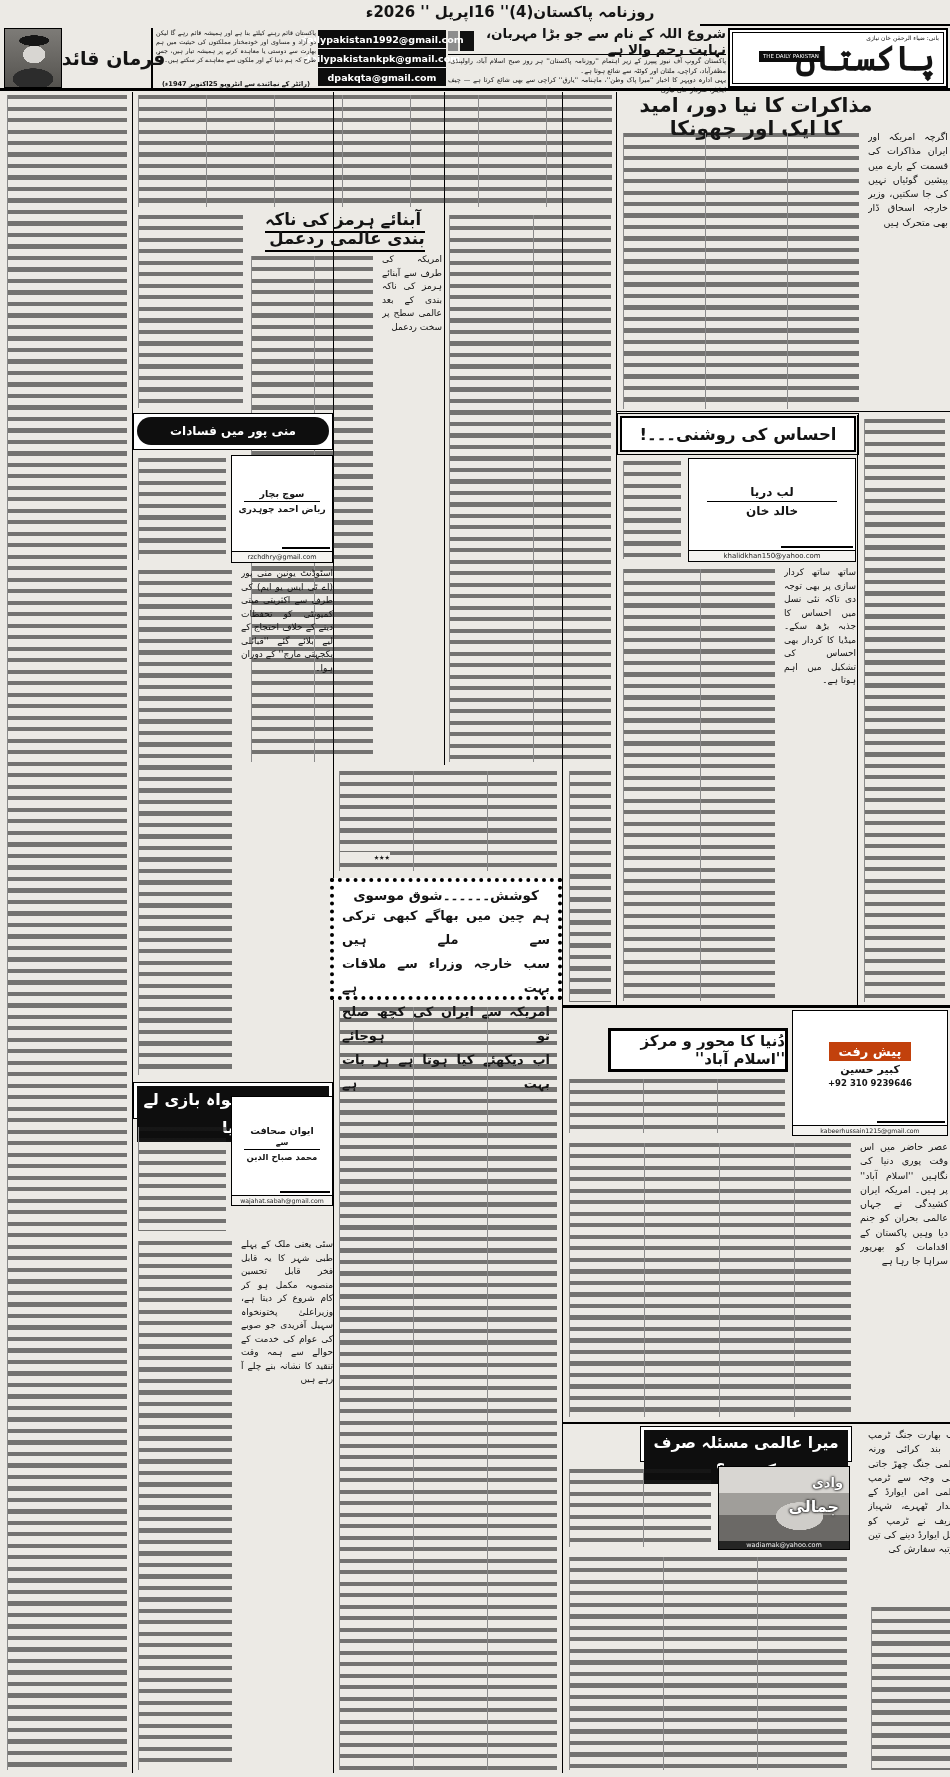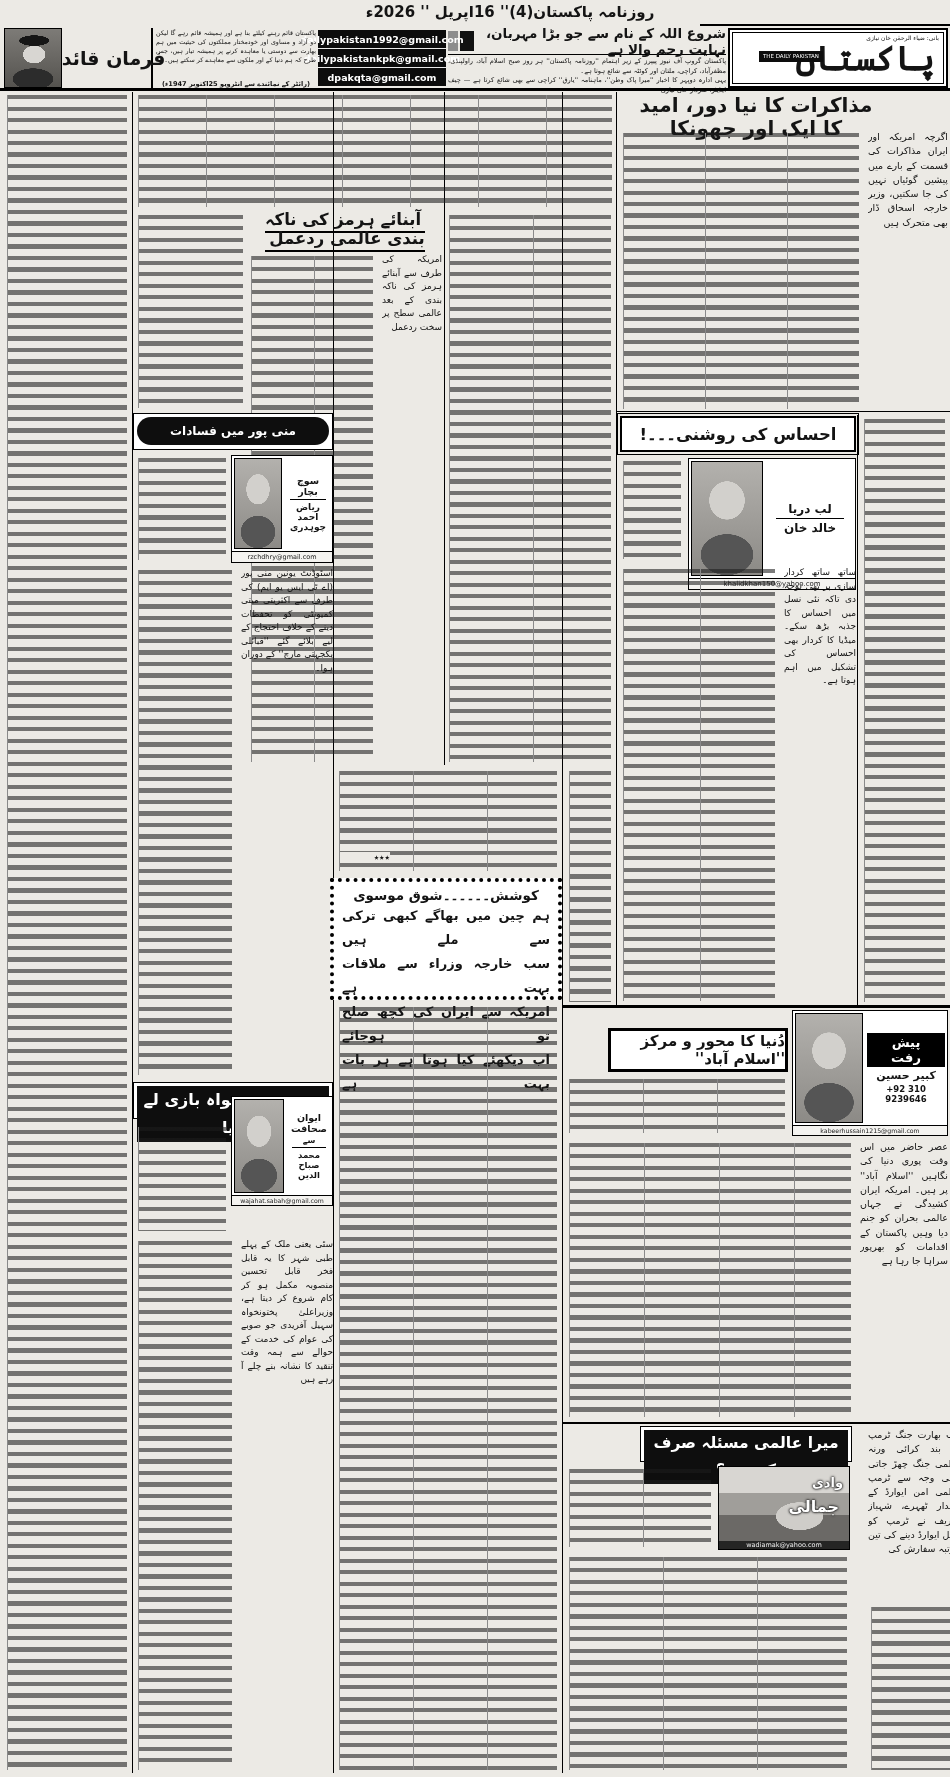--- a/index.html
+++ b/index.html
@@ -24,21 +24,21 @@
   .hr{background:#000;height:1px;}
   
   .hl{font-weight:bold;text-align:center;line-height:1.15;}
   .invbox{background:#fff;border:1px solid #000;padding:3px;}
   .invbox .inner{background:#0e0e0e;color:#fff;font-weight:bold;text-align:center;}
   .framebox{background:#fff;border:2px solid #000;outline:1px solid #000;outline-offset:2px;
     display:flex;align-items:center;justify-content:center;font-weight:bold;}
   .thickbox{background:#fff;border:3px solid #000;display:flex;align-items:center;justify-content:center;font-weight:bold;}
   
   .byline{border:1px solid #000;background:#fff;display:flex;flex-direction:column;}
-  .byline .row{flex:1;display:flex;flex-direction:row;}
+  .byline .row{flex:1;display:flex;flex-direction:column;}
   .byline .names{flex:1;display:flex;flex-direction:column;align-items:center;justify-content:center;gap:2px;padding:2px;}
   .byline .names .nm{font-weight:bold;text-align:center;}
   .byline .names .sep{width:80%;height:1px;background:#000;}
   .byline .mail{direction:ltr;text-align:center;font-size:7px;border-top:1px solid #000;padding:1px 0;background:#f4f3f0;color:#222;}
   .ph{border:1px solid #000;background:
       radial-gradient(ellipse 42% 28% at 50% 34%,#d2d0cc 0 60%,transparent 61%),
       radial-gradient(ellipse 62% 30% at 50% 82%,#555 0 60%,transparent 61%),
       linear-gradient(180deg,#b3b1ad,#8c8a86);}
   .ph-quaid{border:1px solid #000;background:
       radial-gradient(ellipse 44% 15% at 52% 20%,#161616 0 60%,transparent 61%),
@@ -119,21 +119,21 @@
     <div class="tex" style="--cw:82px;"></div>
   </div>
   <div class="abs hr" style="left:617px;top:411px;width:333px;"></div>
 
   <div class="abs tex" style="left:861px;top:416px;width:87px;height:589px;--cw:87px;"></div>
 
   <div class="abs framebox" style="left:620px;top:416px;width:236px;height:36px;font-size:16.5px;">
     <span>احساس کی روشنی۔۔۔!</span>
   </div>
   <div class="abs tex" style="left:620px;top:458px;width:64px;height:104px;--cw:64px;"></div>
-  <div class="abs byline" style="left:688px;top:458px;width:168px;height:132px;">
+  <div class="abs byline" style="left:688px;top:458px;width:168px;height:104px;">
     <div class="row">
       <div class="names">
         <div class="nm" style="font-size:12px;">لب دریا</div>
         <div class="sep"></div>
         <div class="nm" style="font-size:12px;">خالد خان</div>
       </div>
       <div class="ph" style="width:70px;height:auto;margin:2px;"></div>
     </div>
     <div class="mail">khalidkhan150@yahoo.com</div>
   </div>
@@ -209,21 +209,21 @@
   <div class="abs tex" style="left:566px;top:768px;width:48px;height:237px;--cw:48px;"></div>
   <div class="abs tex" style="left:336px;top:1004px;width:224px;height:769px;--cw:74px;"></div>
 
   <div class="abs hr" style="left:563px;top:1005px;width:387px;height:3px;"></div>
   <div class="abs thickbox" style="left:608px;top:1028px;width:180px;height:44px;font-size:15px;">
     <span>دُنیا کا محور و مرکز ''اسلام آباد''</span>
   </div>
   <div class="abs byline" style="left:792px;top:1010px;width:156px;height:126px;">
     <div class="row">
       <div class="names">
-        <div class="nm" style="font-size:13px;background:#000000;color:#fff;padding:2px 10px;">پیش رفت</div>
+        <div class="nm" style="font-size:13px;background:#c2410c;color:#fff;padding:2px 10px;">پیش رفت</div>
         <div class="nm" style="font-size:11px;">کبیر حسین</div>
         <div class="nm" style="font-size:8.5px;direction:ltr;">+92 310 9239646</div>
       </div>
       <div class="ph" style="width:66px;height:auto;margin:2px;"></div>
     </div>
     <div class="mail" style="font-size:6.2px;">kabeerhussain1215@gmail.com</div>
   </div>
   <div class="abs tex" style="left:566px;top:1076px;width:222px;height:60px;--cw:74px;"></div>
   <div class="abs art" style="left:566px;top:1140px;width:382px;height:280px;">
     <div class="lede" style="width:88px;">عصر حاضر میں اس وقت پوری دنیا کی نگاہیں ''اسلام آباد'' پر ہیں۔ امریکہ ایران کشیدگی نے جہاں عالمی بحران کو جنم دیا وہیں پاکستان کے اقدامات کو بھرپور سراہا جا رہا ہے</div>

